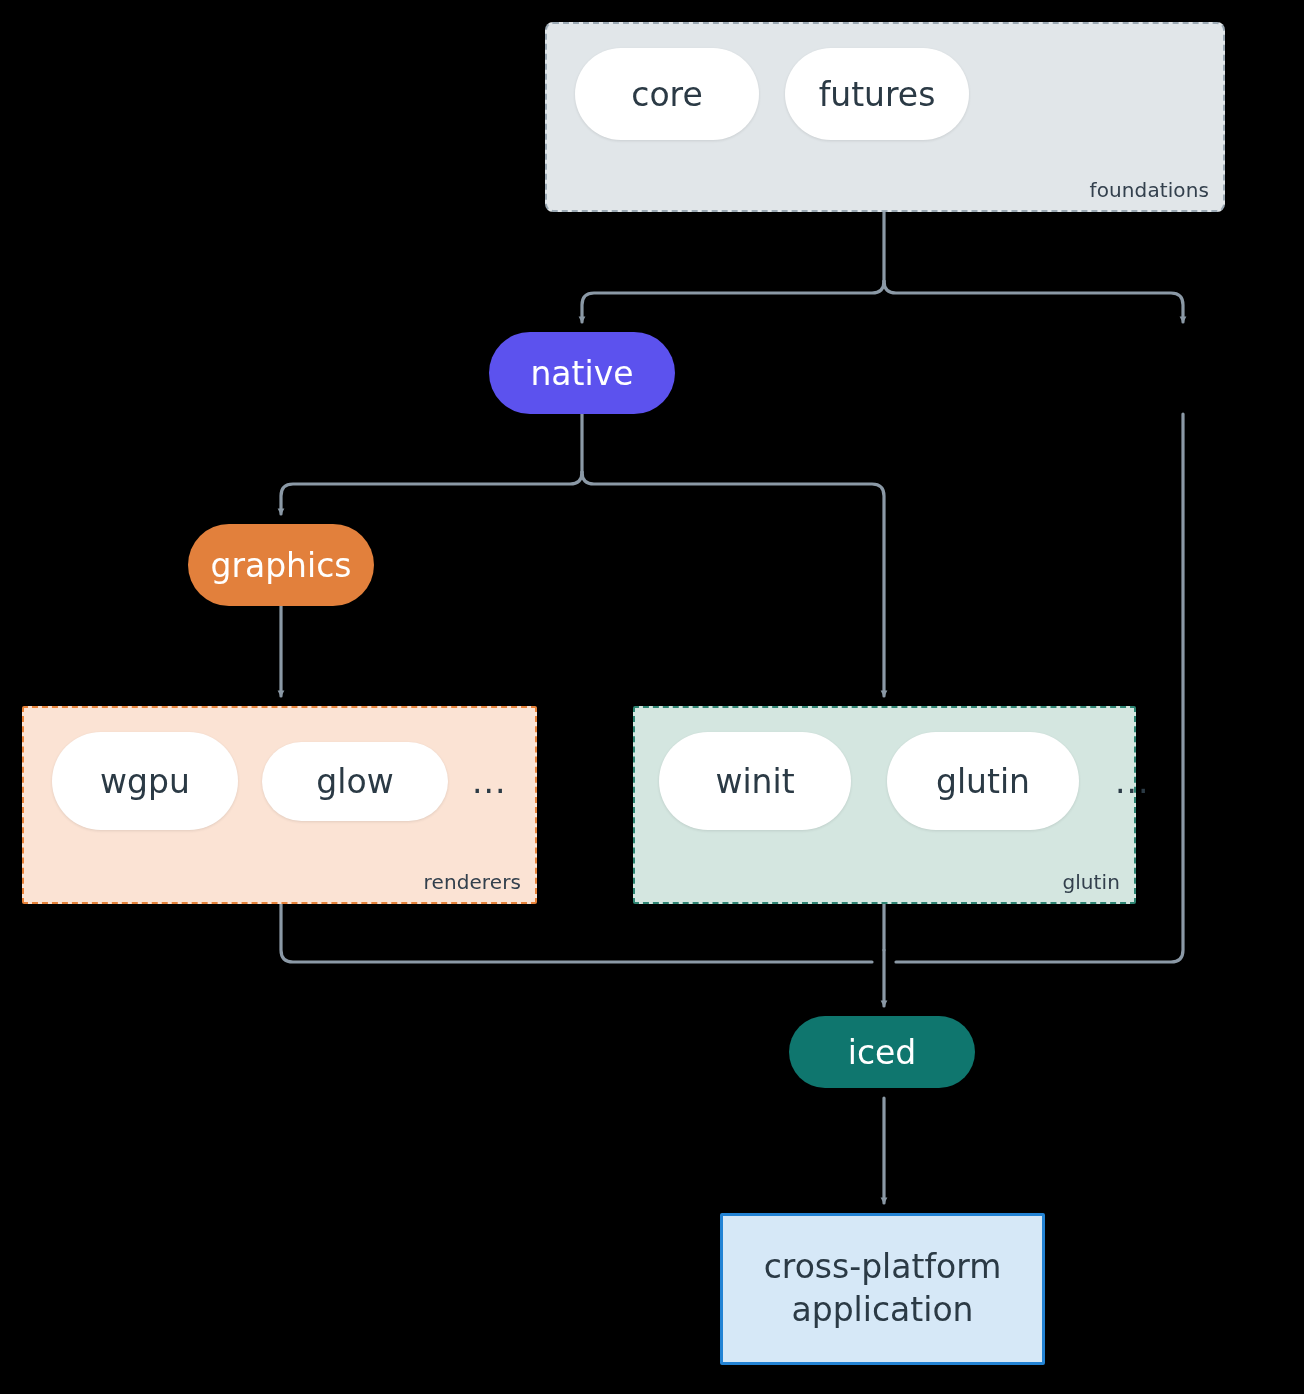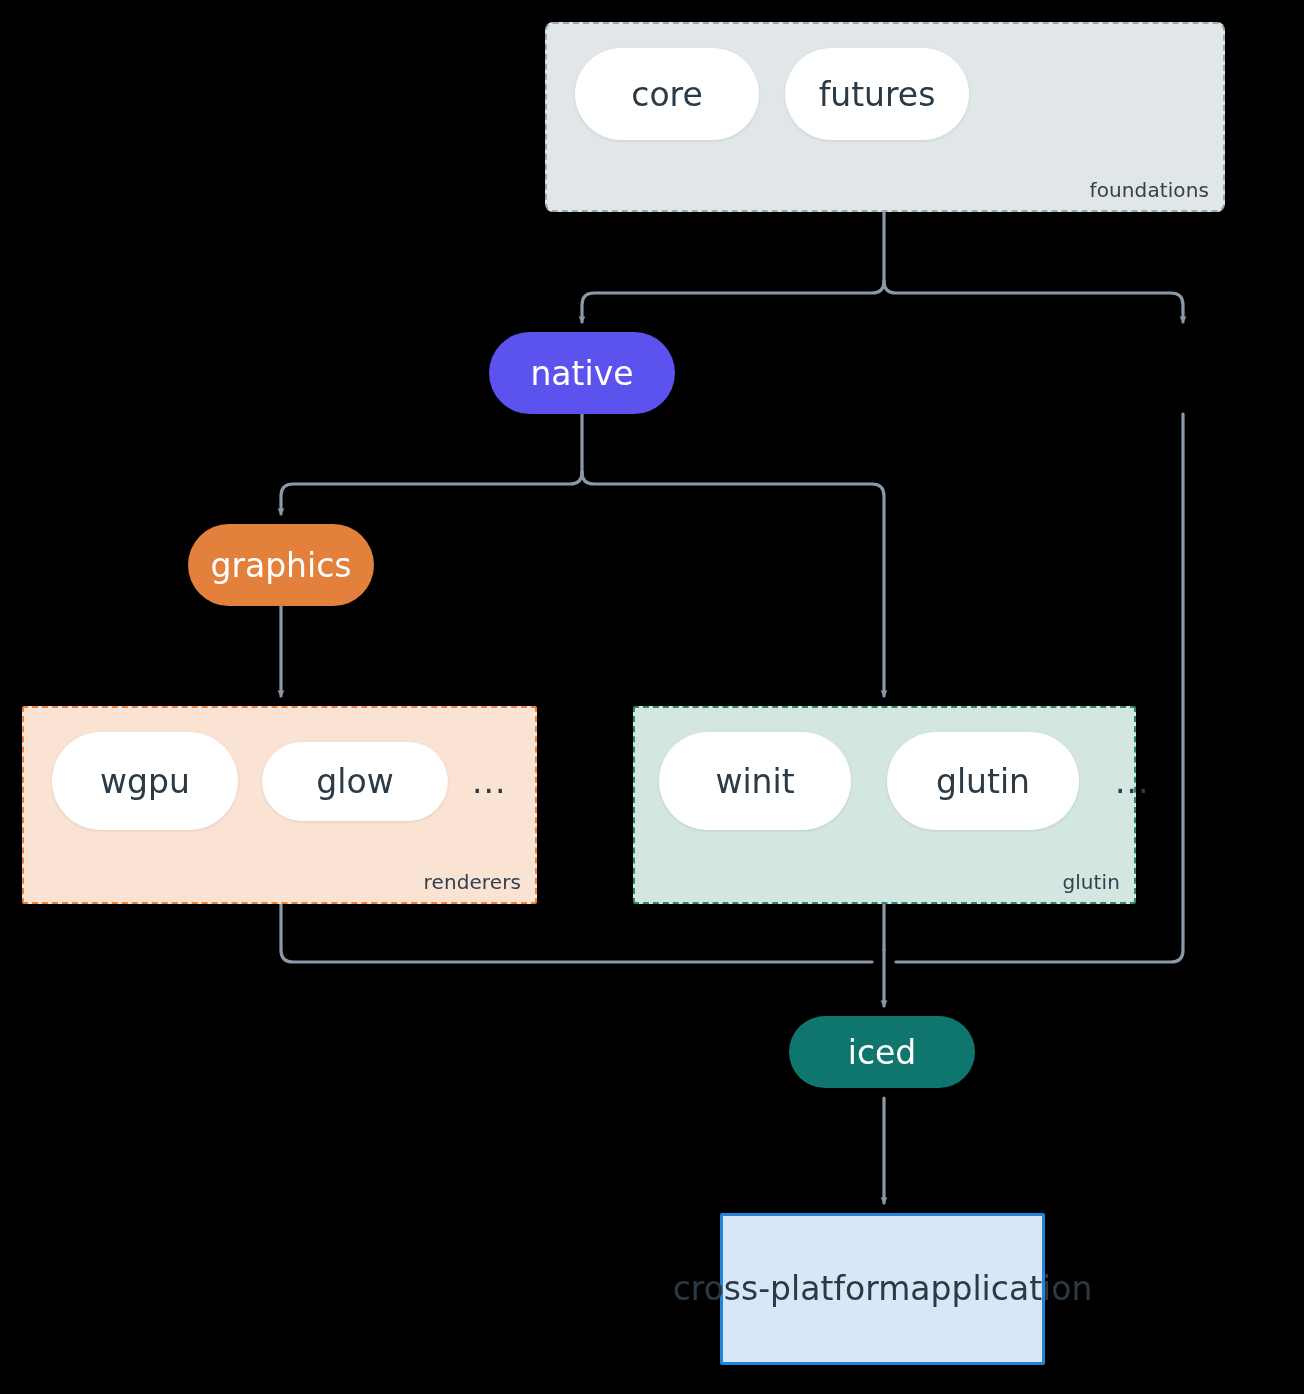--- a/index.html
+++ b/index.html
@@ -112,21 +112,21 @@
     left: 789px; top: 1016px; width: 186px; height: 72px;
     background: #0f766e;
     border-radius: 46px;
   }
   .node-app {
     left: 720px; top: 1213px; width: 325px; height: 152px;
     background: #D6E8F7;
     border: 3px solid #2383D4;
     border-radius: 2px;
     color: #2B3A45;
-    flex-direction: row;
+    flex-direction: column;
     line-height: 1.3;
     text-align: right;
   }
   .node-app .line { display: block; }
 </style>
 </head>
 <body>
 
 <div id="canvas">
 

